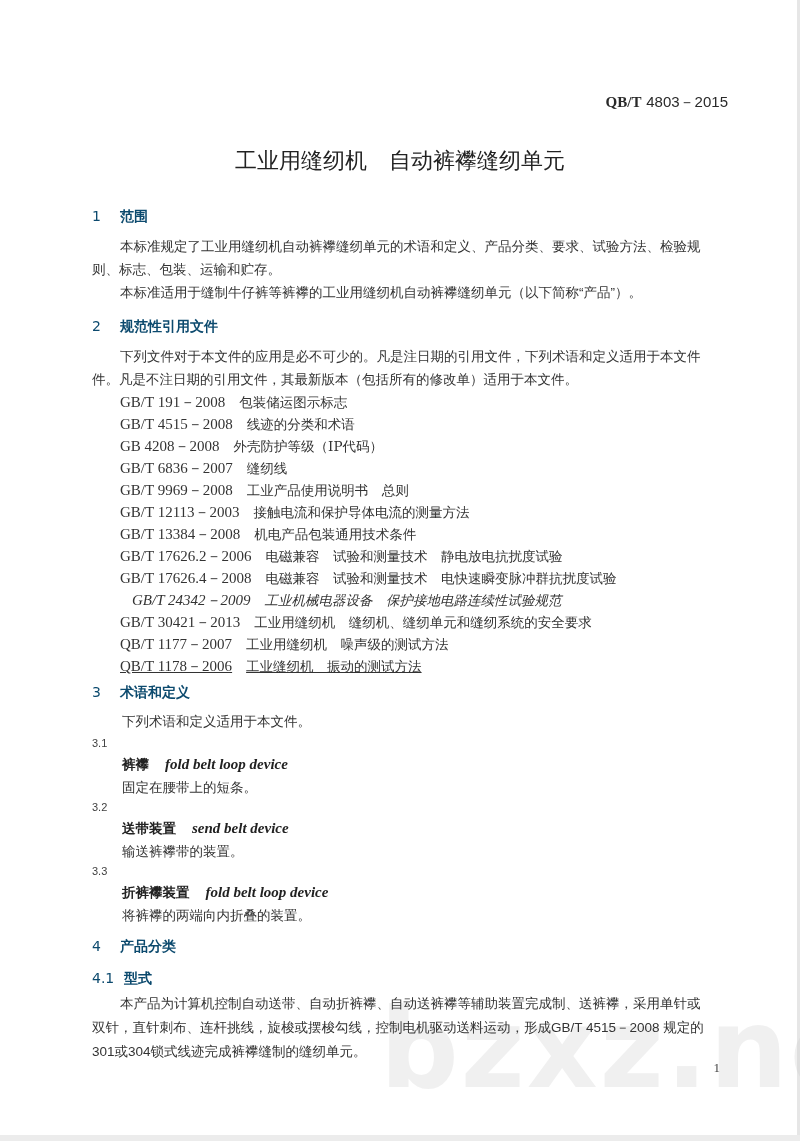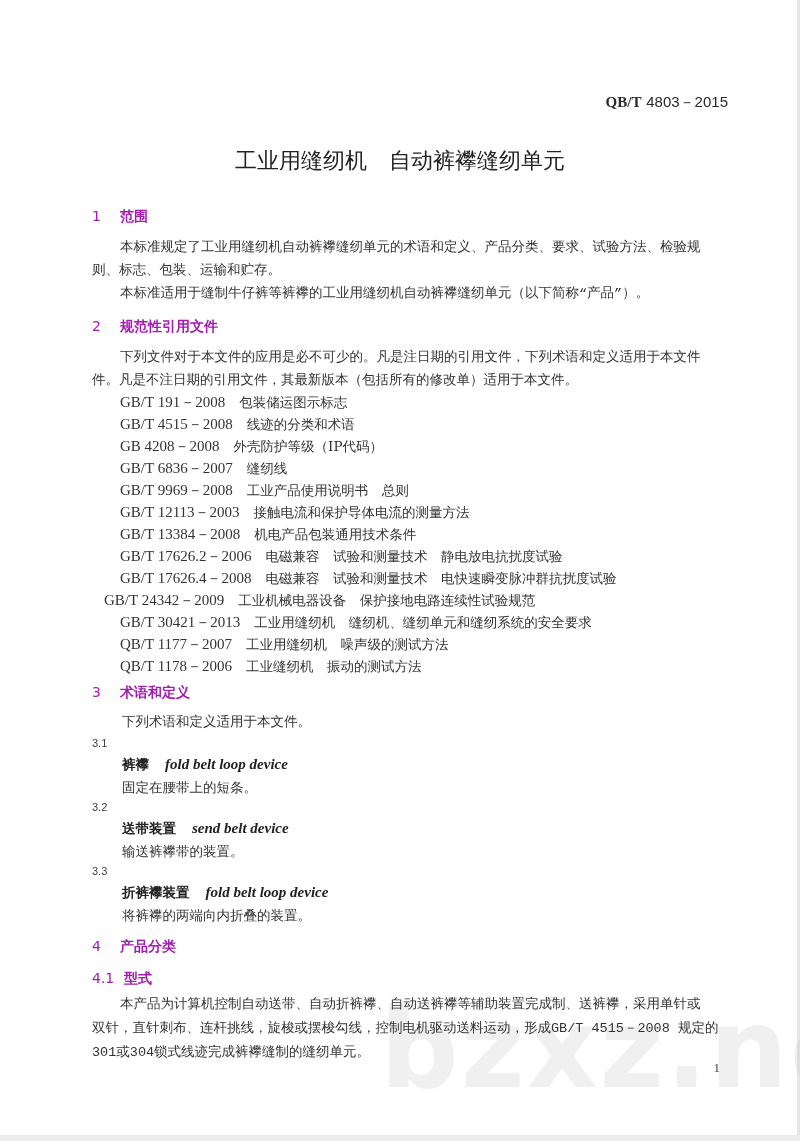--- a/index.html
+++ b/index.html
@@ -9,23 +9,23 @@
     font-family: "DejaVu Serif", "Liberation Serif", serif;
   }
   .page-edge-right { position: absolute; top: 0; right: 0; width: 3px; height: 1141px; background: #e6e6e6; }
   .page-edge-bottom { position: absolute; left: 0; bottom: 0; width: 800px; height: 6px; background: #ececec; }
   .abs { position: absolute; white-space: nowrap; }
   .std-no { top: 93px; right: 72px; font-size: 15px; }
   .std-no .prefix { font-family: "Liberation Serif", serif; font-weight: bold; }
   .std-no .num { font-family: "Liberation Sans", sans-serif; }
   .title { top: 146px; left: 0; width: 800px; text-align: center; font-family: "DejaVu Sans", sans-serif; font-size: 22px; color: #222; }
   .title .gap { display: inline-block; width: 22px; }
-  .h1 { font-family: "DejaVu Sans", sans-serif; font-size: 14px; font-weight: bold; color: #a21caf; }
+  .h1 { font-family: "DejaVu Sans", sans-serif; font-size: 14px; font-weight: bold; color: #0c4a6e; }
   .h1 .num { font-weight: normal; display: inline-block; width: 28px; }
-  .txt { font-size: 13.5px; color: #333; font-family: Liberation Mono, monospace; }
+  .txt { font-size: 13.5px; color: #333; font-family: Liberation Sans, sans-serif; }
   .ref { font-size: 13.5px; color: #333; }
   .ref .code { font-family: "Liberation Serif", serif; font-size: 15px; }
   .ref .sep { display: inline-block; width: 14px; }
   .sub { font-family: Liberation Sans, sans-serif; font-size: 11px; color: #404040; }
   .term { font-size: 14px; color: #222; font-weight: bold; }
   .term .en { font-family: "Liberation Serif", serif; font-size: 15px; font-style: italic; }
   .term .zh { font-family: "DejaVu Sans", sans-serif; font-size: 13.5px; }
   .term .sep { display: inline-block; width: 16px; }
   .watermark { left: 380px; top: 985px; font-family: "DejaVu Sans", sans-serif; font-weight: bold; font-size: 110px; color: rgba(200,200,200,0.28); letter-spacing: 2px; }
   .page-num { right: 80px; top: 1060px; font-size: 13px; color: #444; font-family: "Liberation Serif", serif; }
@@ -63,24 +63,24 @@
 <div>
   <div class="abs ref" style="top:393px;left:120px;"><span class="code">GB/T 191－2008</span><span class="sep"></span><span>包装储运图示标志</span></div>
   <div class="abs ref" style="top:415px;left:120px;"><span class="code">GB/T 4515－2008</span><span class="sep"></span><span>线迹的分类和术语</span></div>
   <div class="abs ref" style="top:437px;left:120px;"><span class="code">GB 4208－2008</span><span class="sep"></span><span>外壳防护等级（IP代码）</span></div>
   <div class="abs ref" style="top:459px;left:120px;"><span class="code">GB/T 6836－2007</span><span class="sep"></span><span>缝纫线</span></div>
   <div class="abs ref" style="top:481px;left:120px;"><span class="code">GB/T 9969－2008</span><span class="sep"></span><span>工业产品使用说明书　总则</span></div>
   <div class="abs ref" style="top:503px;left:120px;"><span class="code">GB/T 12113－2003</span><span class="sep"></span><span>接触电流和保护导体电流的测量方法</span></div>
   <div class="abs ref" style="top:525px;left:120px;"><span class="code">GB/T 13384－2008</span><span class="sep"></span><span>机电产品包装通用技术条件</span></div>
   <div class="abs ref" style="top:547px;left:120px;text-align:right;"><span class="code">GB/T 17626.2－2006</span><span class="sep"></span><span>电磁兼容　试验和测量技术　静电放电抗扰度试验</span></div>
   <div class="abs ref" style="top:569px;left:120px;"><span class="code">GB/T 17626.4－2008</span><span class="sep"></span><span>电磁兼容　试验和测量技术　电快速瞬变脉冲群抗扰度试验</span></div>
-  <div class="abs ref" style="top:591px;left:104px;"><span class="code">GB/T 24342－2009</span><span class="sep"></span><span>工业机械电器设备　保护接地电路连续性试验规范</span></div>
+  <div class="abs ref" style="top:591px;left:132px;font-style:italic;"><span class="code">GB/T 24342－2009</span><span class="sep"></span><span>工业机械电器设备　保护接地电路连续性试验规范</span></div>
   <div class="abs ref" style="top:613px;left:120px;"><span class="code">GB/T 30421－2013</span><span class="sep"></span><span>工业用缝纫机　缝纫机、缝纫单元和缝纫系统的安全要求</span></div>
   <div class="abs ref" style="top:635px;left:120px;"><span class="code">QB/T 1177－2007</span><span class="sep"></span><span>工业用缝纫机　噪声级的测试方法</span></div>
-  <div class="abs ref" style="top:657px;left:120px;"><span class="code">QB/T 1178－2006</span><span class="sep"></span><span>工业缝纫机　振动的测试方法</span></div>
+  <div class="abs ref" style="top:657px;left:120px;text-decoration:underline;"><span class="code">QB/T 1178－2006</span><span class="sep"></span><span>工业缝纫机　振动的测试方法</span></div>
 </div>
 
 <div class="abs h1" style="top:684px;left:92px;">
   <span class="num">3</span><span>术语和定义</span>
 </div>
 <div class="abs txt" style="top:713px;left:122px;">下列术语和定义适用于本文件。</div>
 
 <div class="abs sub" style="top:737px;left:92px;">3.1</div>
 <div class="abs term" style="top:756px;left:122px;"><span class="zh">裤襻</span><span class="sep"></span><span class="en">fold belt loop device</span></div>
 <div class="abs txt" style="top:779px;left:122px;">固定在腰带上的短条。</div>

